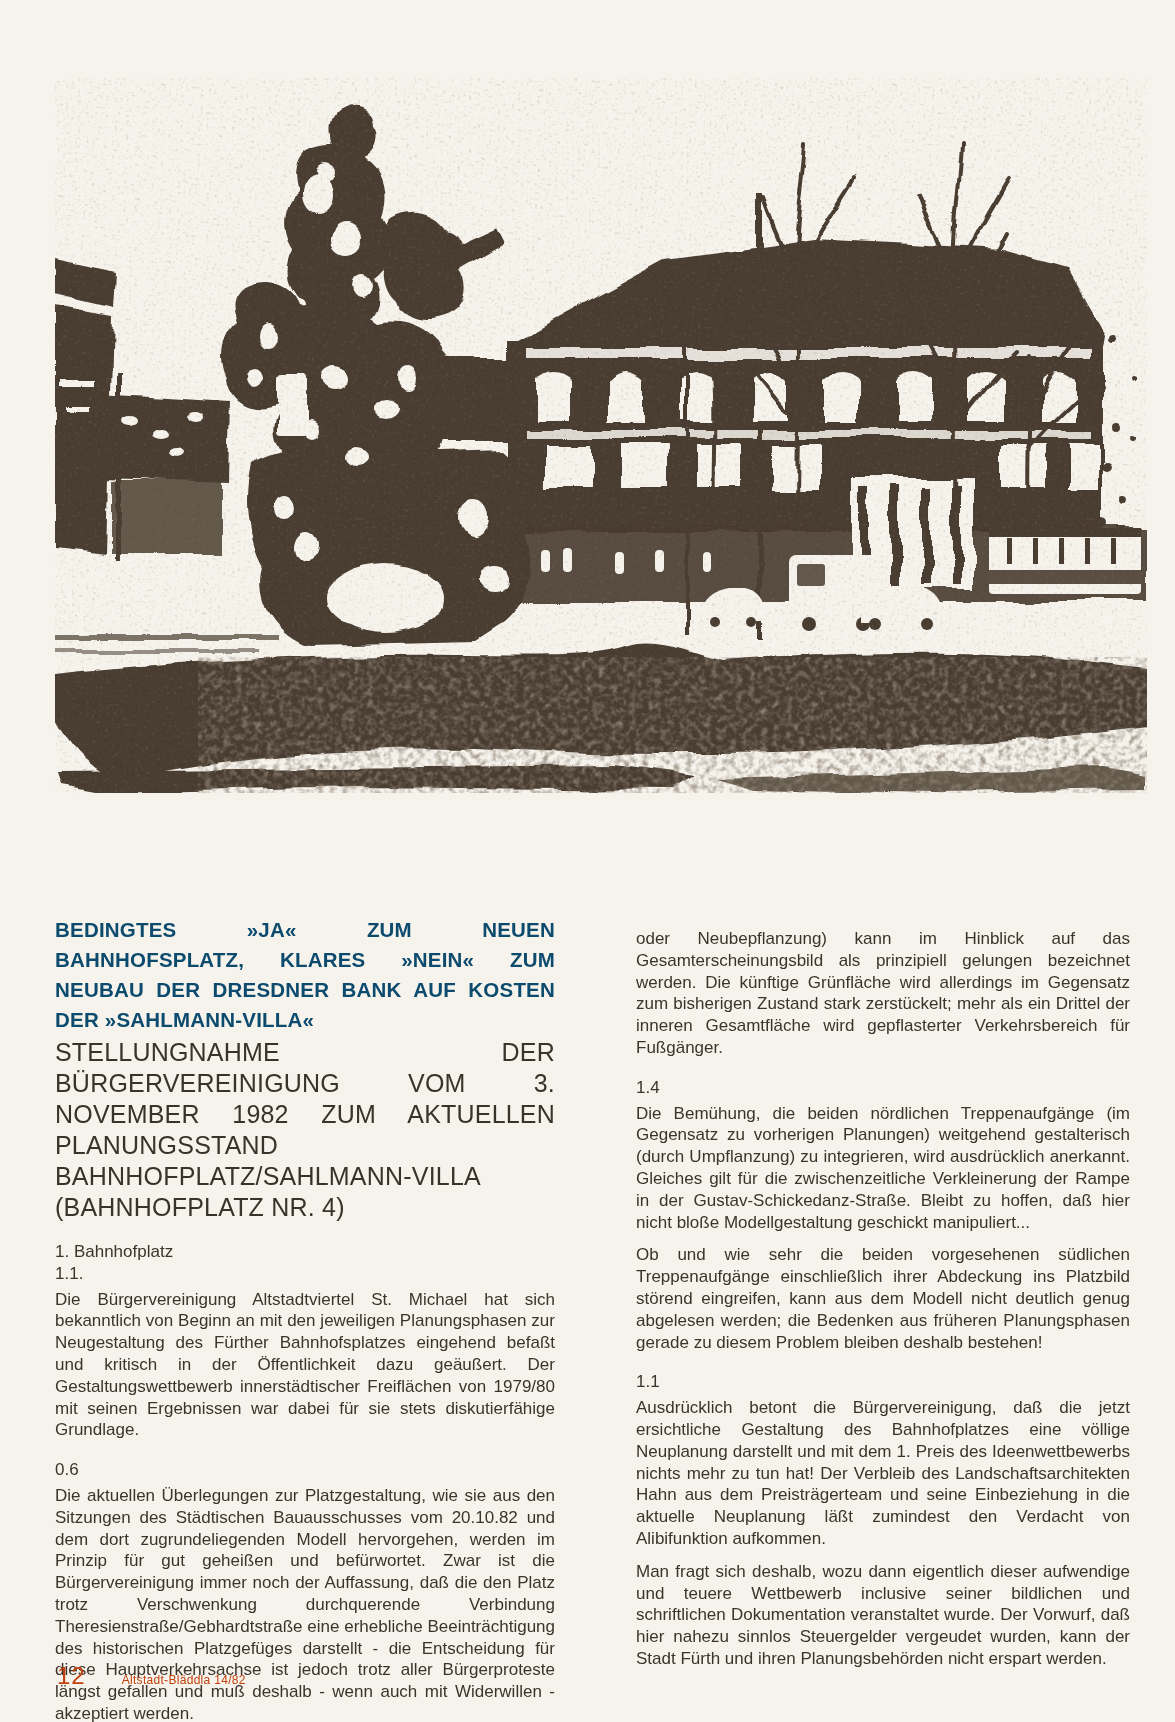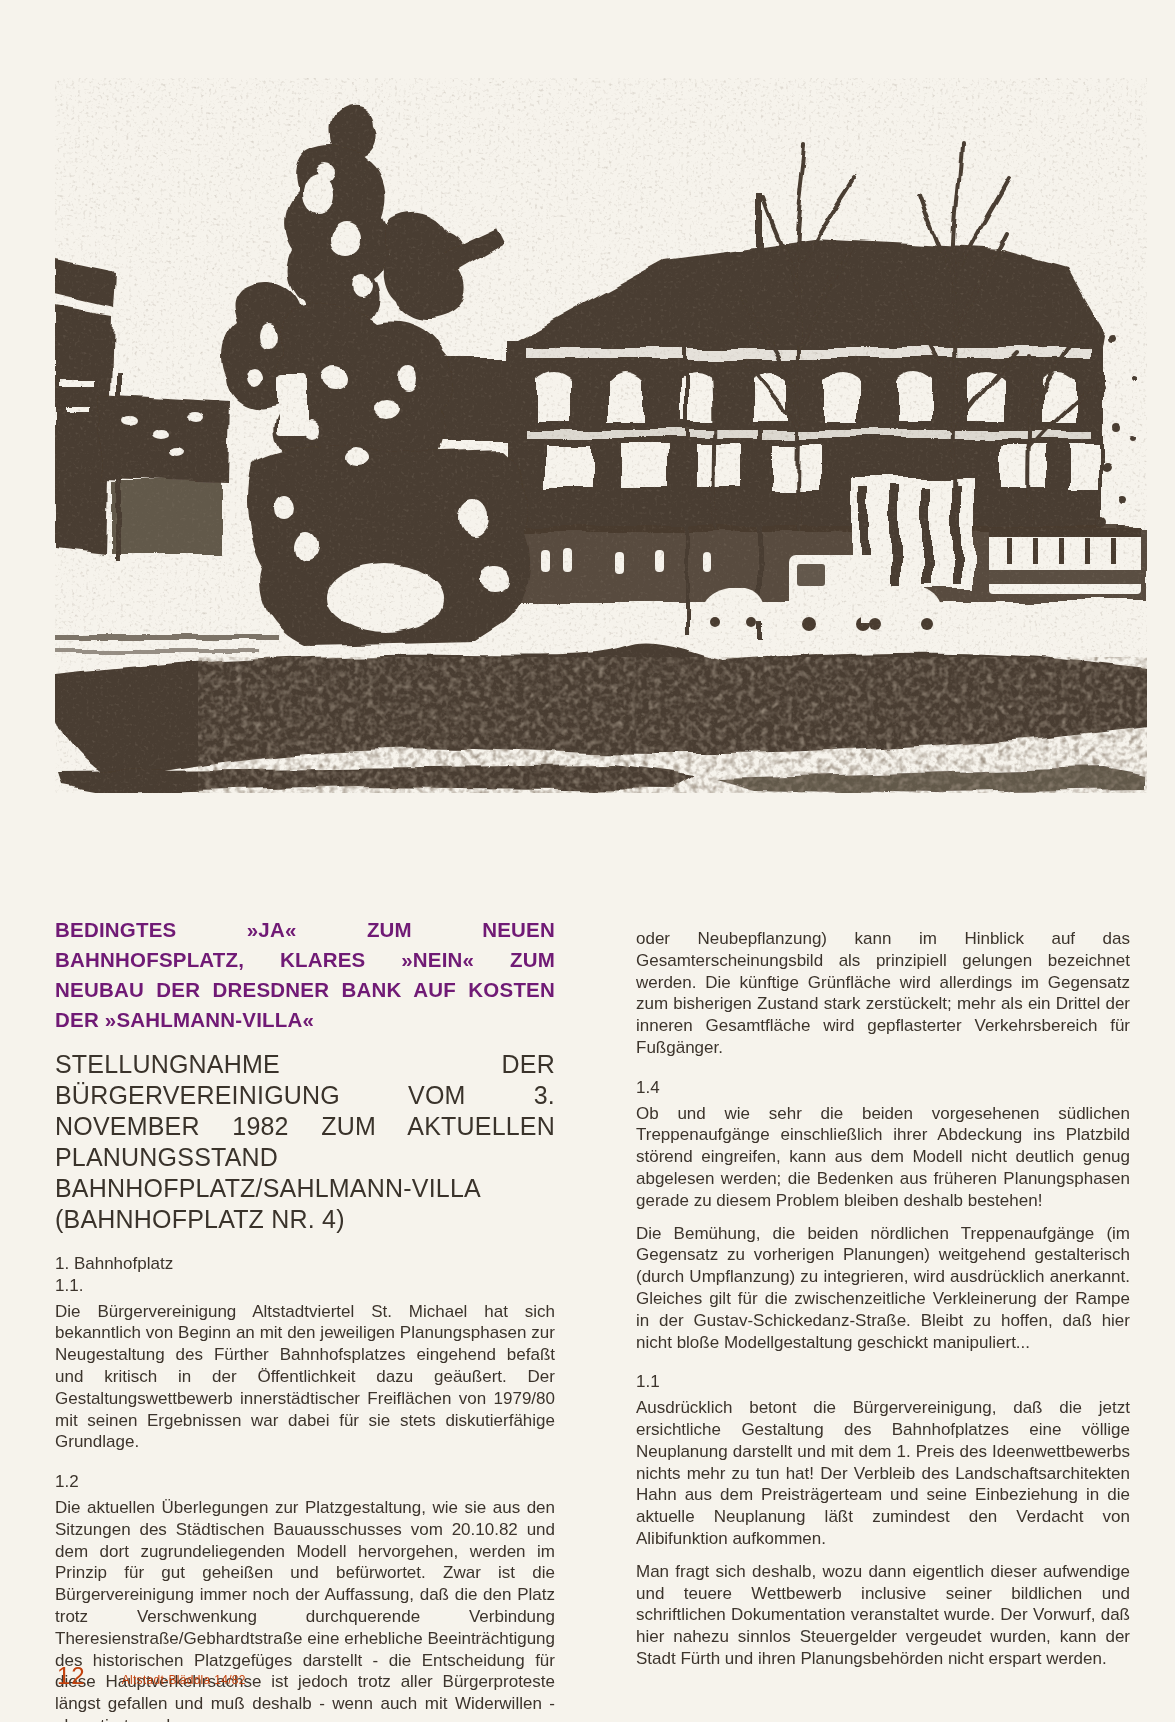--- a/index.html
+++ b/index.html
@@ -18,22 +18,22 @@
   }
   .col{
     position:absolute;top:915px;width:500px;
     font-size:17px;line-height:21.8px;text-align:justify;
     color:#3c342c;
   }
   .col-left{left:55px;}
   .col-right{left:636px;top:924px;width:494px;}
   .headline{
     font-weight:700;font-size:20.5px;line-height:30px;
-    letter-spacing:.2px;color:#701a75;text-align:justify;
-    margin:0 0 14px 0;
+    letter-spacing:.2px;color:#0c4a6e;text-align:justify;
+    margin:0 0 2px 0;
   }
   .subhead{
     font-weight:400;font-size:25px;line-height:31px;
     letter-spacing:.2px;color:#3a332b;text-align:justify;
     margin:0 0 18px 0;
   }
   .line{margin:0;}
   .para{margin:4px 0 11px 0;}
   .sec{margin:18px 0 0 0;}
   .footer{
@@ -219,31 +219,31 @@
       <rect x="0" y="0" width="1092" height="715" filter="url(#grain)" opacity="0.5"></rect>
     </svg>
   </div>
 
   <div class="col col-left">
     <h1 class="headline">BEDINGTES »JA« ZUM NEUEN BAHNHOFSPLATZ, KLARES »NEIN« ZUM NEUBAU DER DRESDNER BANK AUF KOSTEN DER »SAHLMANN-VILLA«</h1>
     <h2 class="subhead">STELLUNGNAHME DER BÜRGERVEREINIGUNG VOM 3. NOVEMBER 1982 ZUM AKTUELLEN PLANUNGSSTAND BAHNHOFPLATZ/SAHLMANN-VILLA (BAHNHOFPLATZ NR. 4)</h2>
     <p class="line">1. Bahnhofplatz</p>
     <p class="line">1.1.</p>
     <p class="para">Die Bürgervereinigung Altstadtviertel St. Michael hat sich bekanntlich von Beginn an mit den jeweiligen Planungsphasen zur Neugestaltung des Fürther Bahnhofsplatzes eingehend befaßt und kritisch in der Öffentlichkeit dazu geäußert. Der Gestaltungswettbewerb innerstädtischer Freiflächen von 1979/80 mit seinen Ergebnissen war dabei für sie stets diskutierfähige Grundlage.</p>
-    <p class="line sec">1.2</p>
+    <p class="line sec">0.6</p>
     <p class="para">Die aktuellen Überlegungen zur Platzgestaltung, wie sie aus den Sitzungen des Städtischen Bauausschusses vom 20.10.82 und dem dort zugrundeliegenden Modell hervorgehen, werden im Prinzip für gut geheißen und befürwortet. Zwar ist die Bürgervereinigung immer noch der Auffassung, daß die den Platz trotz Verschwenkung durchquerende Verbindung Theresienstraße/Gebhardtstraße eine erhebliche Beeinträchtigung des historischen Platzgefüges darstellt - die Entscheidung für diese Hauptverkehrsachse ist jedoch trotz aller Bürgerproteste längst gefallen und muß deshalb - wenn auch mit Widerwillen - akzeptiert werden.</p>
     <p class="line sec">2.0</p>
     <p class="para">Die angesichts dieser Tatsache verbliebene Grünflächenplanung einschließlich der erkennbaren Baumbepflanzung (sei es nun Übernahme des bisherigen Bestands</p>
   </div>
 
   <div class="col col-right">
     <p class="para">oder Neubepflanzung) kann im Hinblick auf das Gesamterscheinungsbild als prinzipiell gelungen bezeichnet werden. Die künftige Grünfläche wird allerdings im Gegensatz zum bisherigen Zustand stark zerstückelt; mehr als ein Drittel der inneren Gesamtfläche wird gepflasterter Verkehrsbereich für Fußgänger.</p>
     <p class="line sec">1.4</p>
+    <p class="para">Die Bemühung, die beiden nördlichen Treppenaufgänge (im Gegensatz zu vorherigen Planungen) weitgehend gestalterisch (durch Umpflanzung) zu integrieren, wird ausdrücklich anerkannt. Gleiches gilt für die zwischenzeitliche Verkleinerung der Rampe in der Gustav-Schickedanz-Straße. Bleibt zu hoffen, daß hier nicht bloße Modellgestaltung geschickt manipuliert...</p>
     <p class="para">Ob und wie sehr die beiden vorgesehenen südlichen Treppenaufgänge einschließlich ihrer Abdeckung ins Platzbild störend eingreifen, kann aus dem Modell nicht deutlich genug abgelesen werden; die Bedenken aus früheren Planungsphasen gerade zu diesem Problem bleiben deshalb bestehen!</p>
-    <p class="para">Die Bemühung, die beiden nördlichen Treppenaufgänge (im Gegensatz zu vorherigen Planungen) weitgehend gestalterisch (durch Umpflanzung) zu integrieren, wird ausdrücklich anerkannt. Gleiches gilt für die zwischenzeitliche Verkleinerung der Rampe in der Gustav-Schickedanz-Straße. Bleibt zu hoffen, daß hier nicht bloße Modellgestaltung geschickt manipuliert...</p>
     <p class="line sec">1.1</p>
     <p class="para">Ausdrücklich betont die Bürgervereinigung, daß die jetzt ersichtliche Gestaltung des Bahnhofplatzes eine völlige Neuplanung darstellt und mit dem 1. Preis des Ideenwettbewerbs nichts mehr zu tun hat! Der Verbleib des Landschaftsarchitekten Hahn aus dem Preisträgerteam und seine Einbeziehung in die aktuelle Neuplanung läßt zumindest den Verdacht von Alibifunktion aufkommen.</p>
     <p class="para">Man fragt sich deshalb, wozu dann eigentlich dieser aufwendige und teuere Wettbewerb inclusive seiner bildlichen und schriftlichen Dokumentation veranstaltet wurde. Der Vorwurf, daß hier nahezu sinnlos Steuergelder vergeudet wurden, kann der Stadt Fürth und ihren Planungsbehörden nicht erspart werden.</p>
   </div>
 
   <div class="footer">
     <span class="page-num">12</span>
     <span class="journal">Altstadt-Bläddla 14/82</span>
   </div>
 

